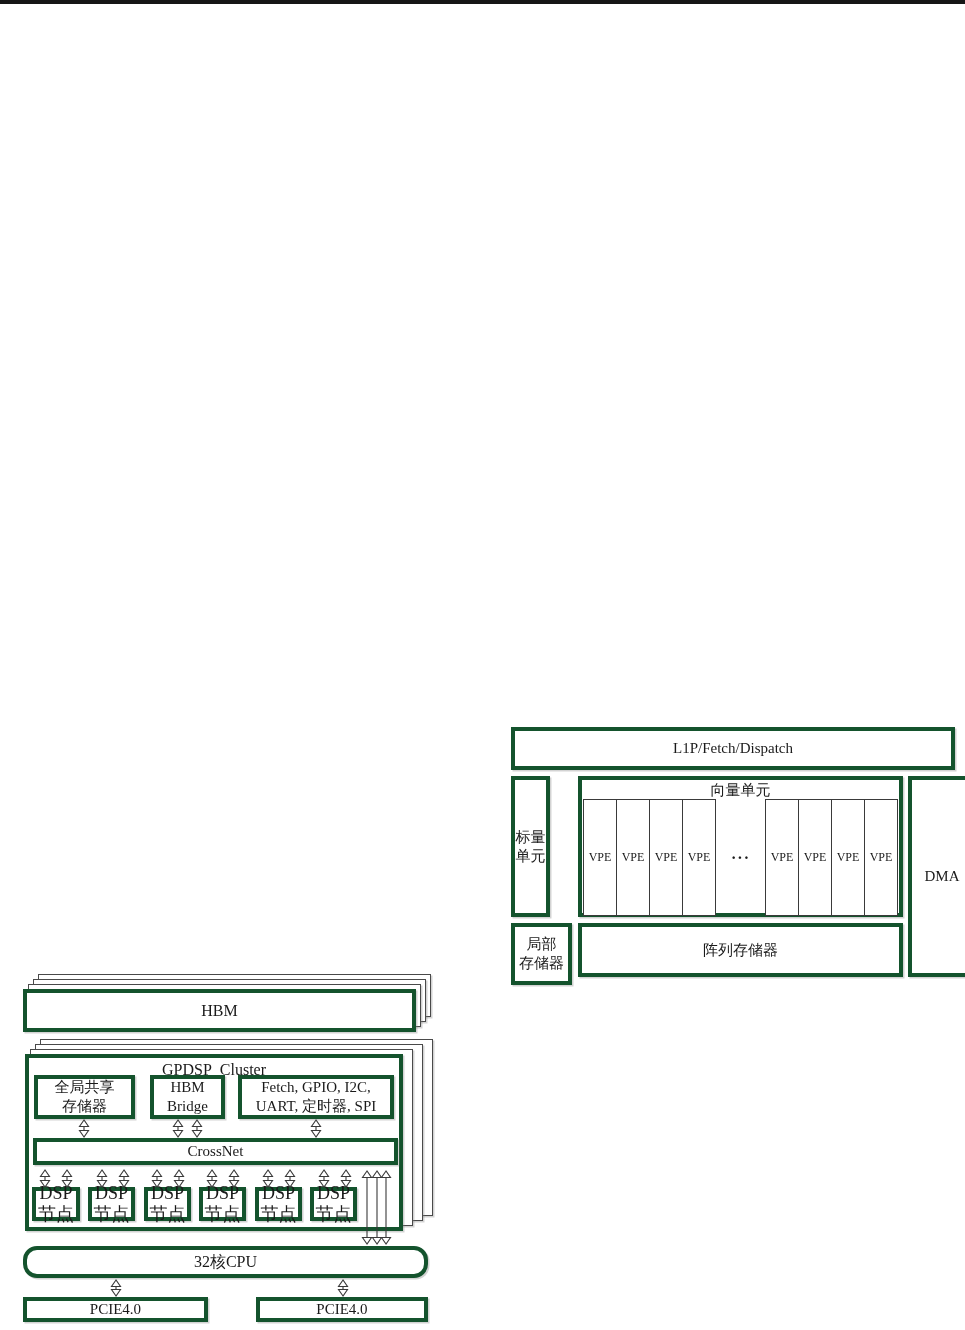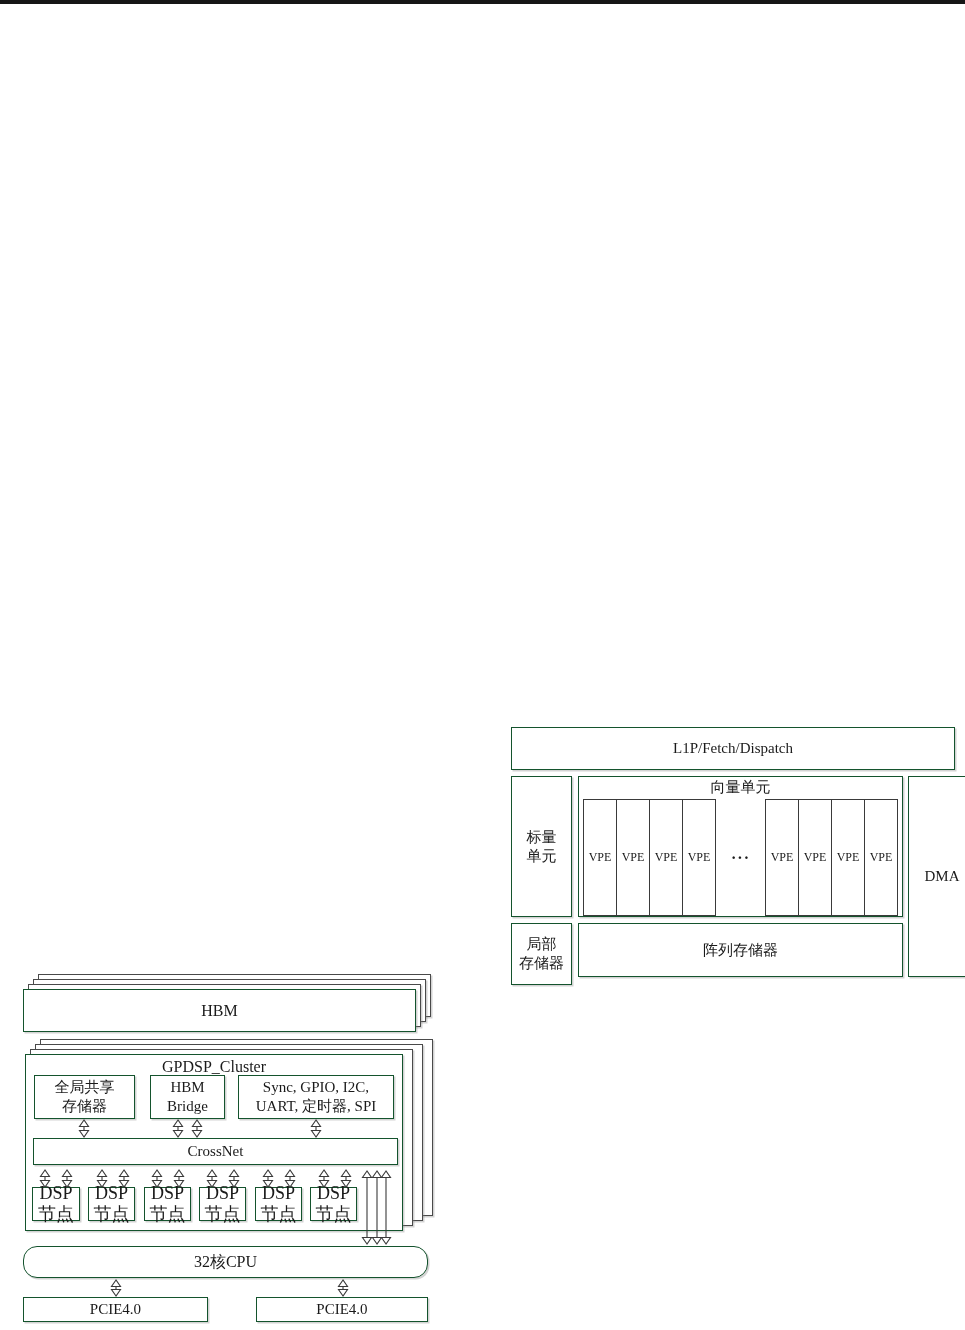--- a/index.html
+++ b/index.html
@@ -11,21 +11,21 @@
     color:#1a1a1a;
     overflow:hidden;
   }
   .topbar{
     position:absolute;left:0;top:0;width:965px;height:4px;background:#161616;
   }
   .box{
     position:absolute;
     box-sizing:border-box;
     background:#ffffff;
-    border:1px solid #14532d;
+    border:4px solid #14532d;
     display:flex;flex-direction:column;
     align-items:center;justify-content:center;
     text-align:center;
     font-size:15px;line-height:1.25;
     box-shadow:1.5px 1.5px 0 rgba(130,130,130,0.35);
   }
   .layer{
     position:absolute;
     box-sizing:border-box;
     background:#ffffff;
@@ -57,21 +57,21 @@
 <div id="canvas">
 
   <div class="topbar"></div>
 
   <div>
 
     <div class="box" style="left:511px;top:727px;width:444px;height:43px;">
       <span>L1P/Fetch/Dispatch</span>
     </div>
 
-    <div class="box" style="left:511px;top:776px;width:61px;height:141px;">
+    <div class="box" style="left:511px;top:776px;width:39px;height:141px;">
       <span>标量</span>
       <span>单元</span>
     </div>
 
     <div class="box" style="left:578px;top:776px;width:325px;height:141px;justify-content:flex-start;">
       <span class="toplabel">向量单元</span>
     </div>
 
     <div class="vpe-row" style="left:583px;top:799px;width:133px;height:117px;">
       <div class="vpe">
@@ -139,21 +139,21 @@
       <span>全局共享</span>
       <span>存储器</span>
     </div>
 
     <div class="box" style="left:150px;top:1075px;width:75px;height:44px;">
       <span>HBM</span>
       <span>Bridge</span>
     </div>
 
     <div class="box" style="left:238px;top:1075px;width:156px;height:44px;">
-      <span>Sync, GPIO, I2C,</span>
+      <span>Fetch, GPIO, I2C,</span>
       <span>UART, 定时器, SPI</span>
     </div>
 
     <div class="box" style="left:33px;top:1138px;width:365px;height:27px;">
       <span>CrossNet</span>
     </div>
 
     <div class="box fs14" style="left:32px;top:1187px;width:48px;height:34px;line-height:1.15;">
       <span>DSP</span>
       <span>节点</span>

